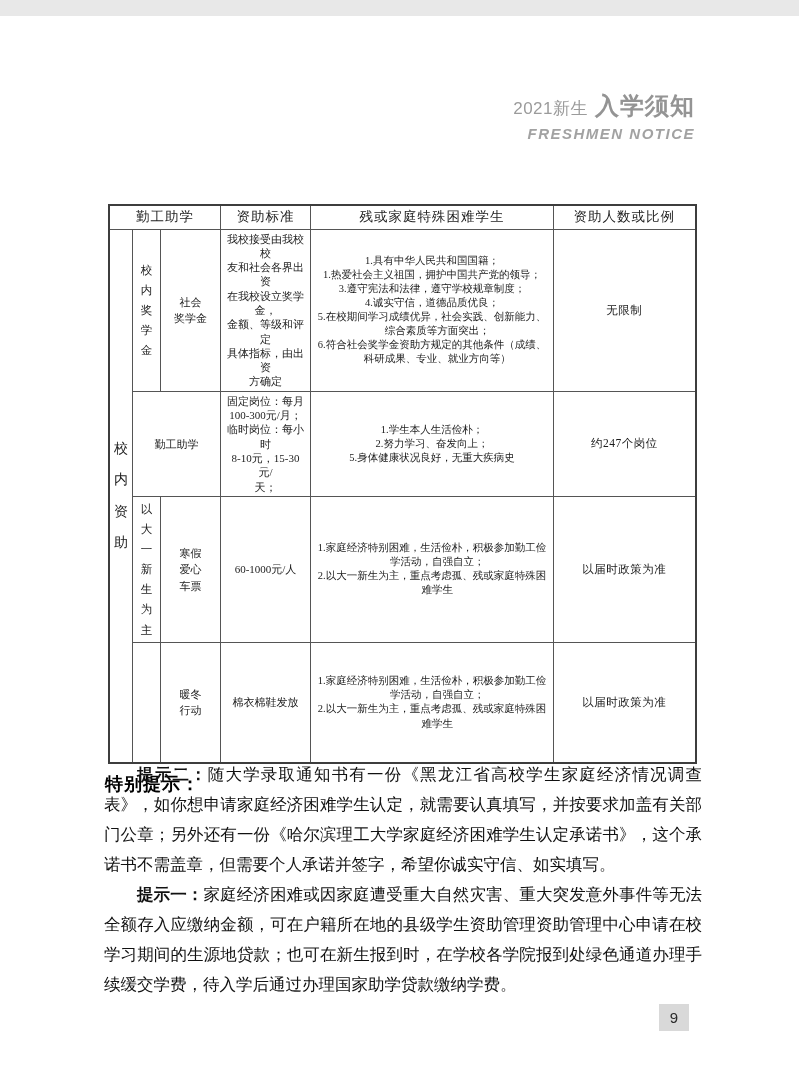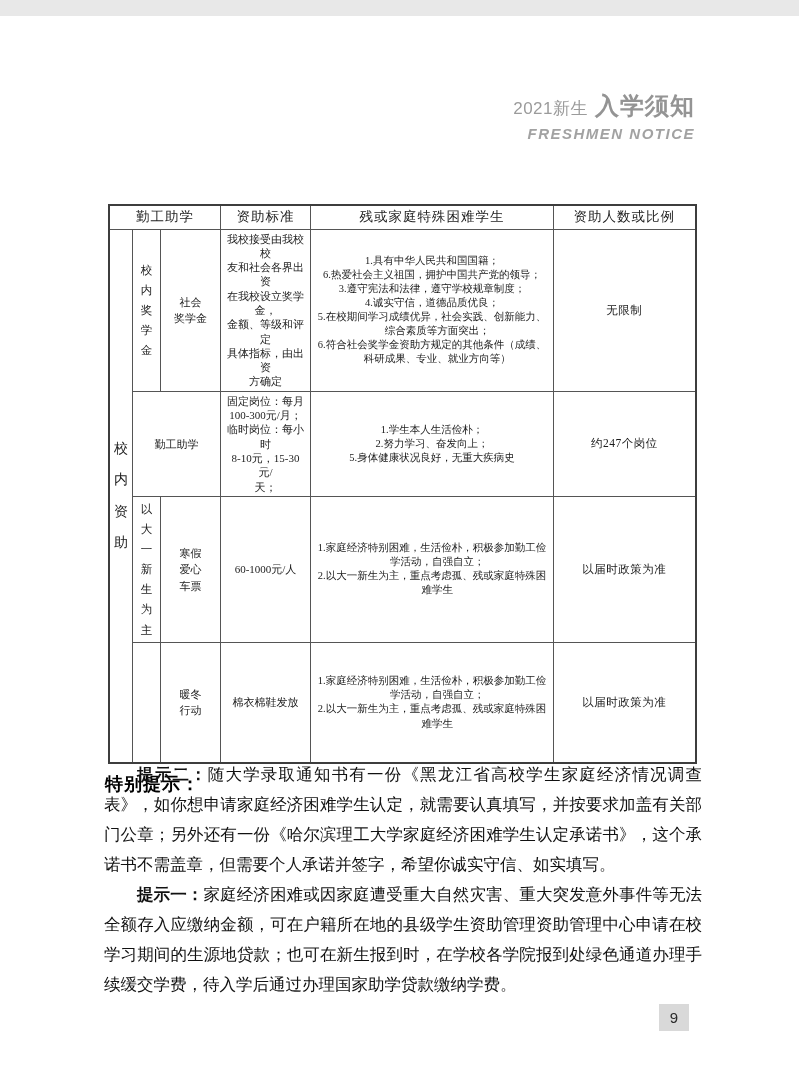--- a/index.html
+++ b/index.html
@@ -84,21 +84,21 @@
       <td class="item-cell pre">社会
 奖学金</td>
       <td class="std-cell std-left pre">我校接受由我校校
 友和社会各界出资
 在我校设立奖学金，
 金额、等级和评定
 具体指标，由出资
 方确定</td>
       <td class="cond-cell">
         <div class="cond-line">1.具有中华人民共和国国籍；</div>
-        <div class="cond-line">6.热爱社会主义祖国，拥护中国共产党的领导；</div>
+        <div class="cond-line">1.热爱社会主义祖国，拥护中国共产党的领导；</div>
         <div class="cond-line">3.遵守宪法和法律，遵守学校规章制度；</div>
         <div class="cond-line">4.诚实守信，道德品质优良；</div>
         <div class="cond-line">5.在校期间学习成绩优异，社会实践、创新能力、综合素质等方面突出；</div>
         <div class="cond-line">6.符合社会奖学金资助方规定的其他条件（成绩、科研成果、专业、就业方向等）</div>
       </td>
       <td class="quota-cell">无限制</td>
     </tr>
 
     <tr style="height:104px">
       <td colspan="2" class="item-cell">勤工助学</td>

